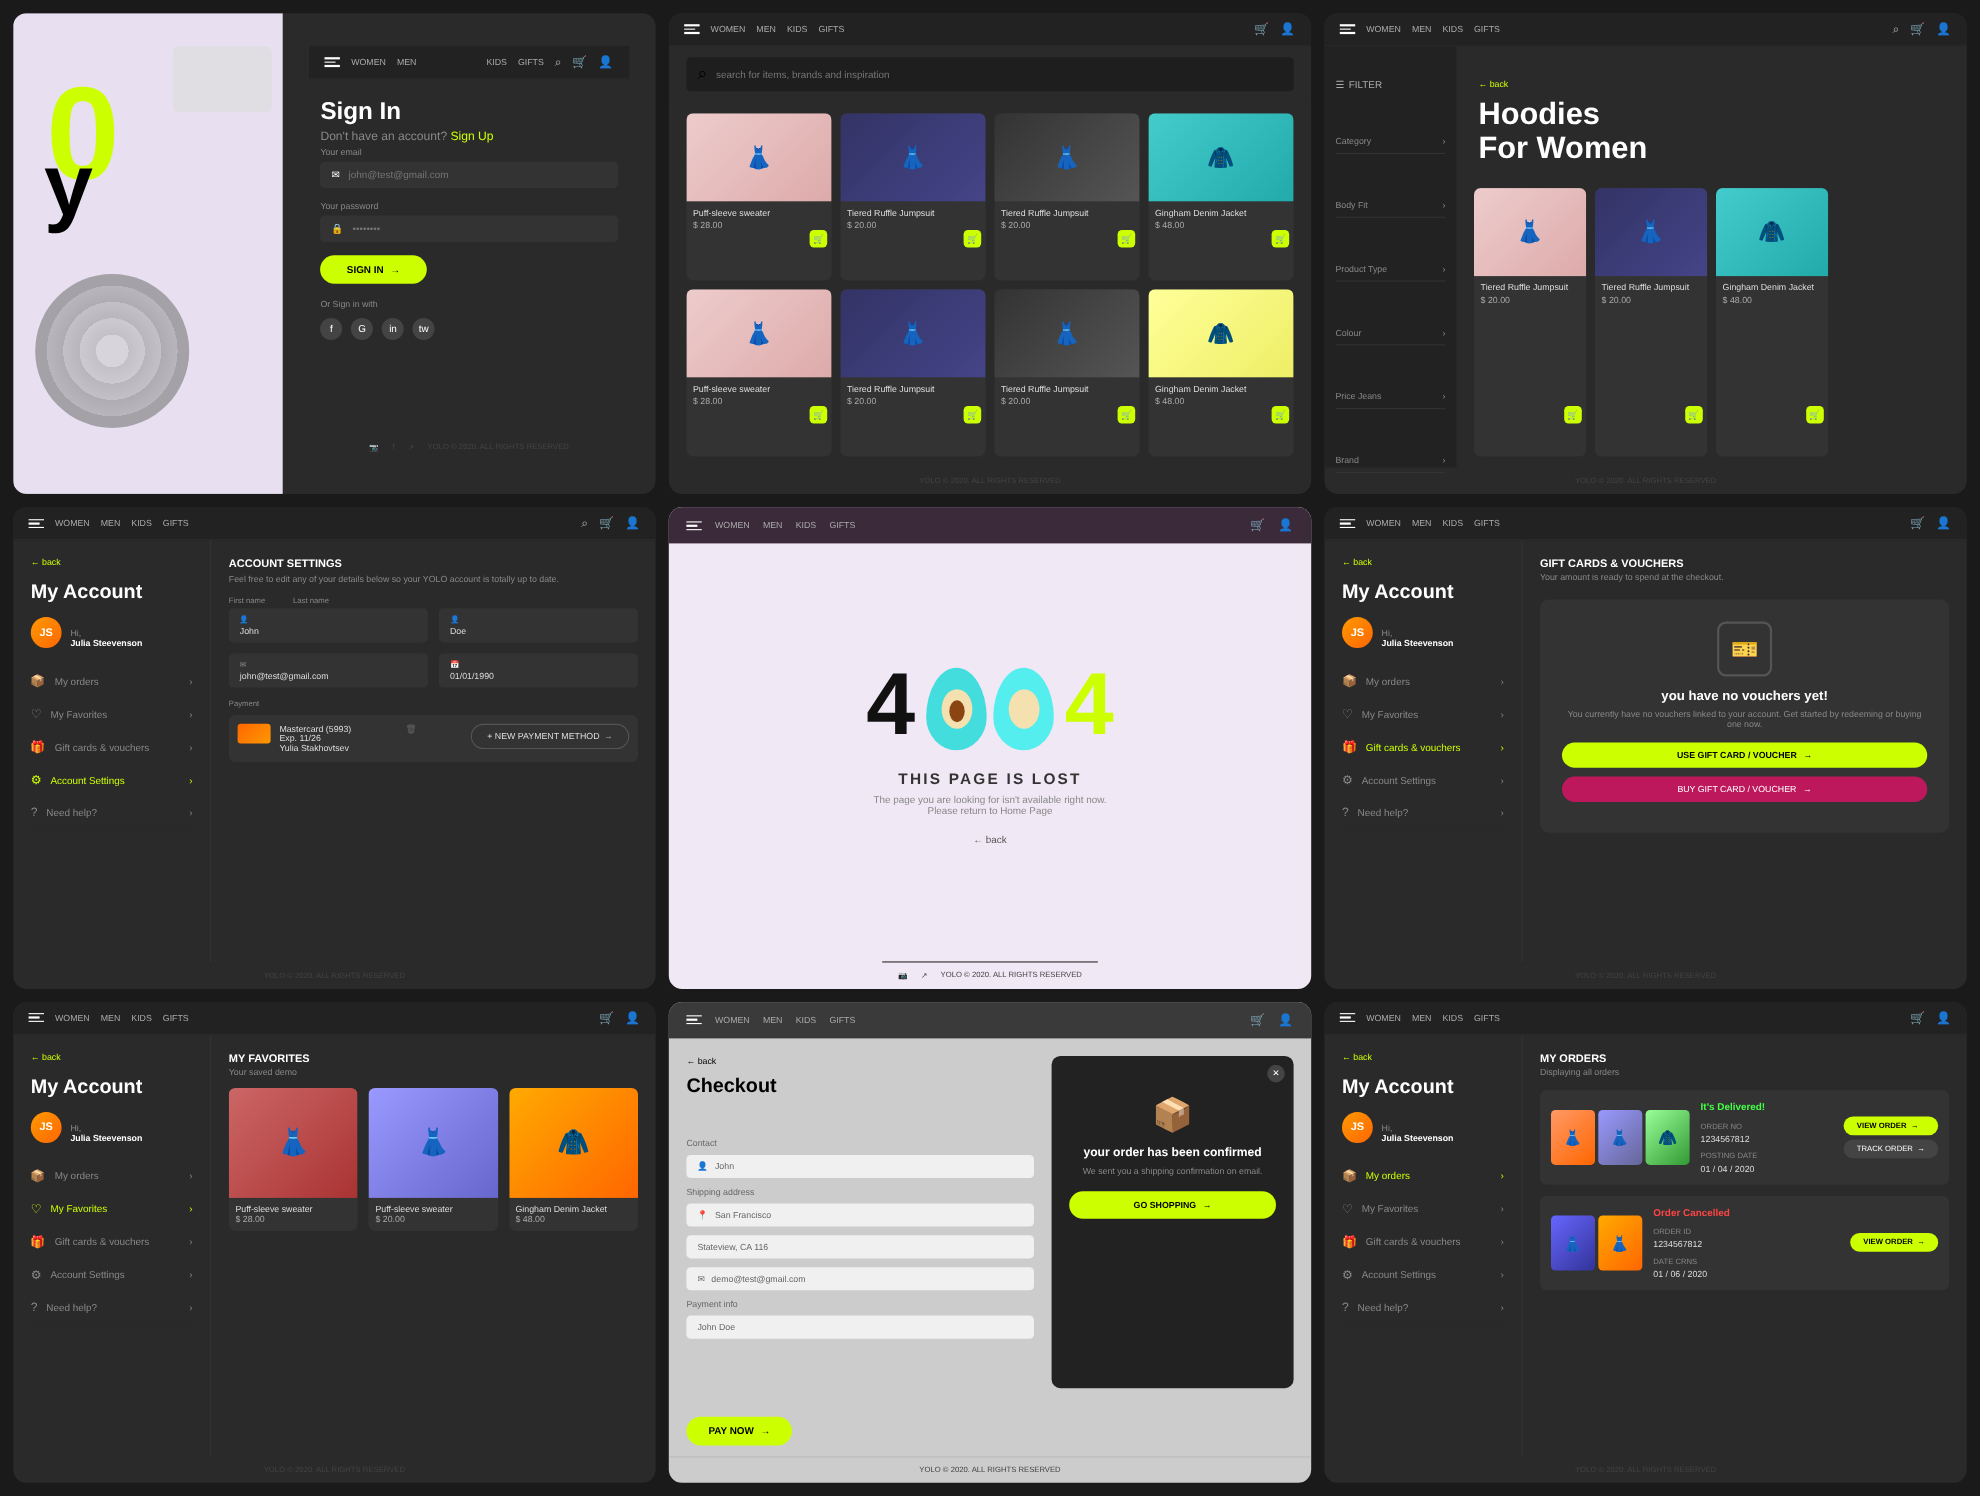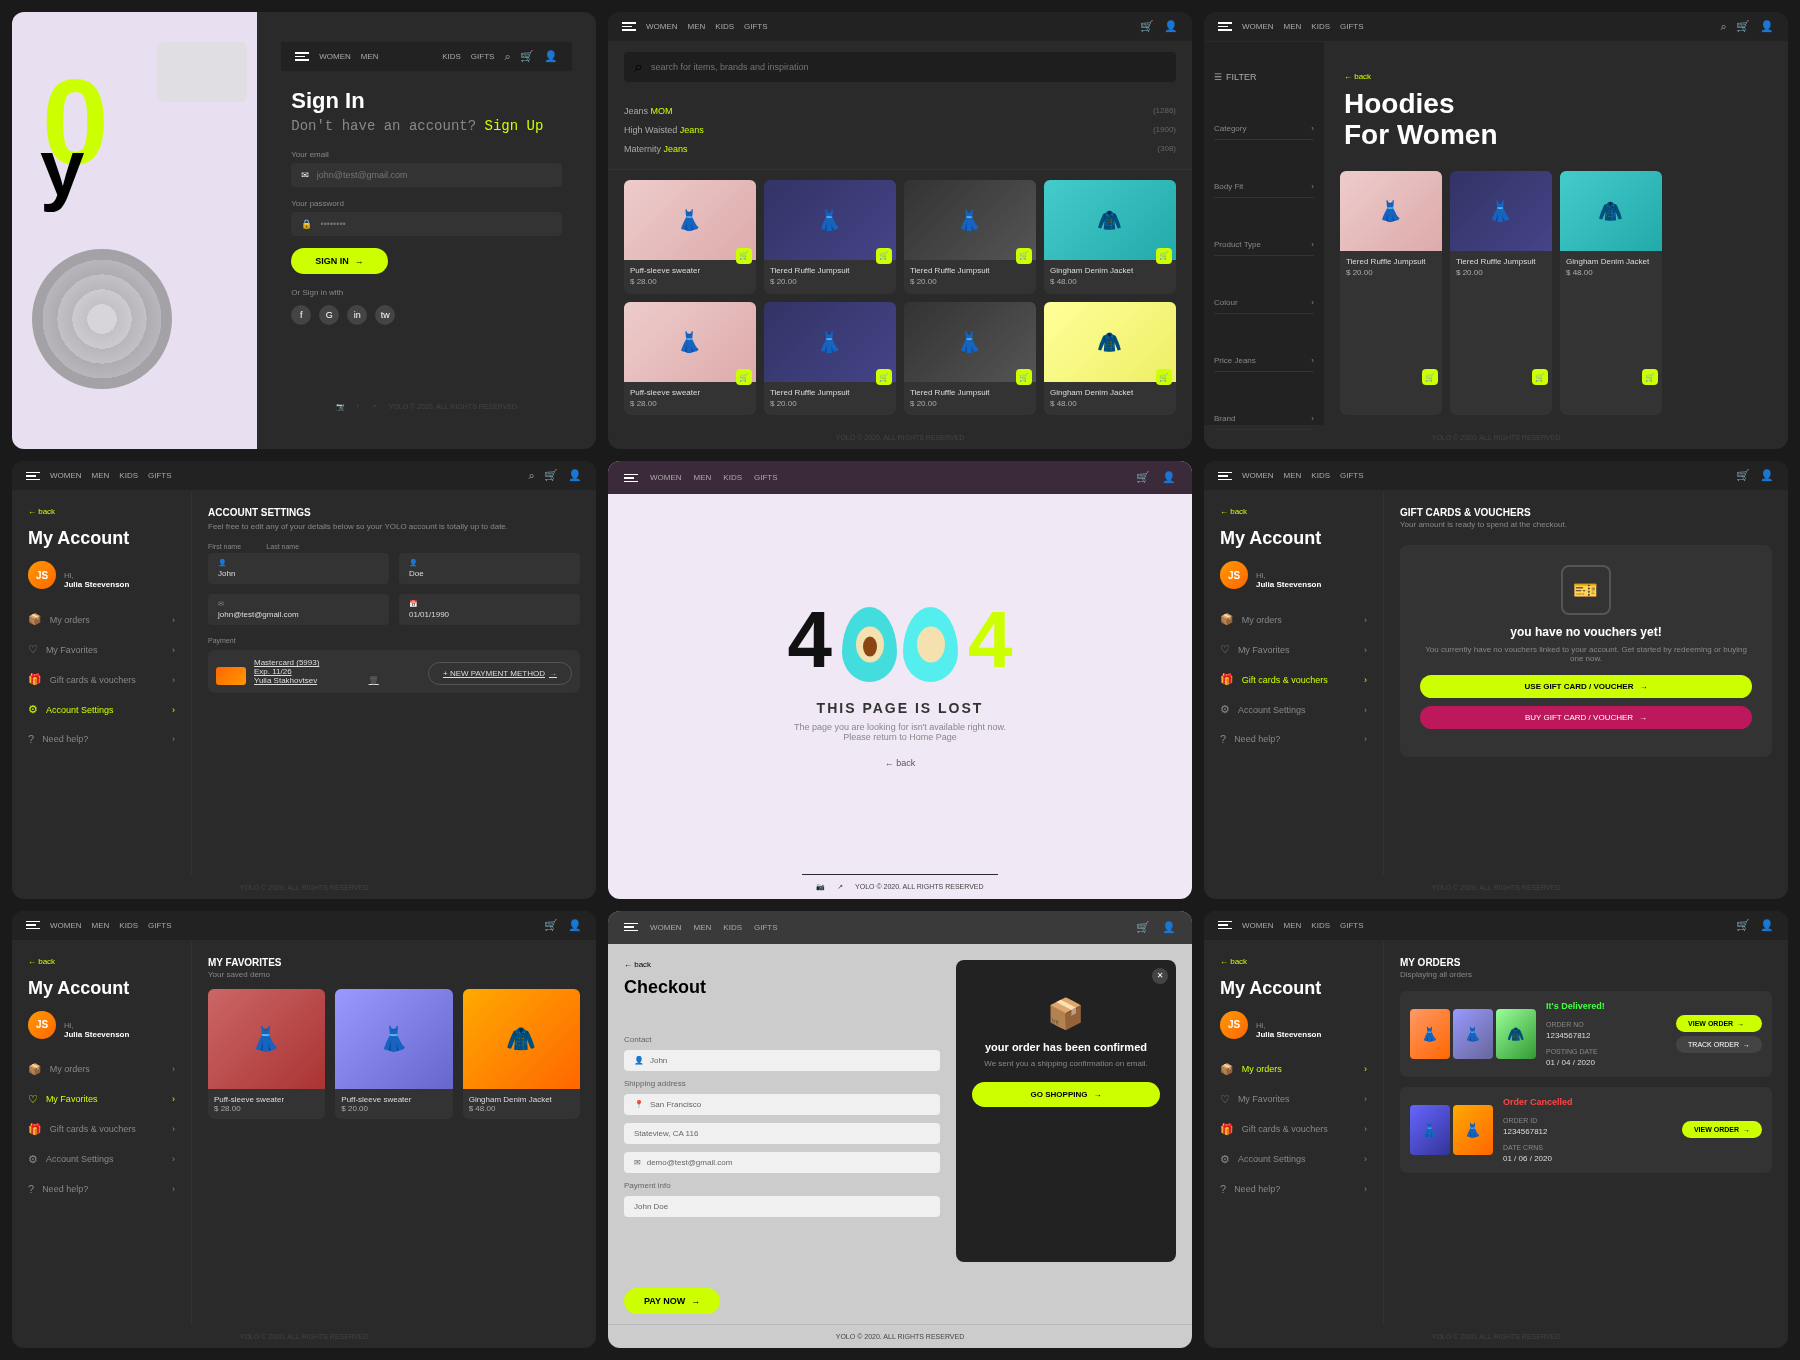--- a/index.html
+++ b/index.html
@@ -72,21 +72,21 @@
       right: 10px;
       opacity: 0.7;
     }
     .signin-right {
       flex: 1;
       padding: 30px 24px;
       display: flex;
       flex-direction: column;
     }
     .signin-title { font-size: 22px; font-weight: 700; color: #fff; margin-bottom: 4px; }
-    .signin-sub { font-size: 14px; color: #888; margin-bottom: 16px; font-family: Liberation Mono, monospace; }
+    .signin-sub { font-size: 11px; color: #888; margin-bottom: 4px; }
     .signin-sub a { color: #ccff00; text-decoration: none; }
     .form-label { font-size: 8px; color: #888; margin-bottom: 4px; }
     .form-input {
       width: 100%;
       background: #333;
       border: none;
       border-radius: 4px;
       padding: 7px 10px;
       color: #fff;
       font-size: 9px;
@@ -297,25 +297,24 @@
       font-size: 8px;
       color: #ddd;
     }
     .form-field-label { font-size: 7px; color: #888; margin-bottom: 2px; }
     .payment-section { margin-top: 12px; }
     .payment-card {
       background: #333;
       border-radius: 6px;
       padding: 8px;
       display: flex;
-      align-items: flex-end;
+      align-items: flex-start;
       gap: 8px;
       font-size: 8px;
       color: #ddd;
-      text-decoration: underline;
     }
     .card-logo {
       width: 30px; height: 18px; border-radius: 3px;
       background: linear-gradient(135deg, #f60, #f90);
     }
     .btn-new-payment {
       background: #333;
       border: 1px solid #555;
       border-radius: 20px;
       padding: 6px 14px;
@@ -684,34 +683,20 @@
     <span class="nav-sep"></span>
     <span class="nav-icon-btn">🛒</span>
     <span class="nav-icon-btn">👤</span>
   </div>
   <div class="search-bar-container">
     <div class="search-bar">
       <span>⌕</span>
       <input type="text" style="background: transparent; border: none; color: rgb(102, 102, 102); font-size: 9px; flex: 1 1 0%; outline: none;" placeholder="search for items, brands and inspiration">
     </div>
   </div>
-  <div class="search-results-list">
-    <div class="search-result-item">
-      <span>Jeans <span class="highlight">MOM</span></span>
-      <span class="search-count">(1286)</span>
-    </div>
-    <div class="search-result-item">
-      <span>High Waisted <span class="highlight">Jeans</span></span>
-      <span class="search-count">(1900)</span>
-    </div>
-    <div class="search-result-item">
-      <span>Maternity <span class="highlight">Jeans</span></span>
-      <span class="search-count">(308)</span>
-    </div>
-  </div>
   <div class="products-grid">
     <div class="product-card">
       <div class="product-img-placeholder prod-pink">👗</div>
       <div class="product-info">
         <div class="product-name">Puff-sleeve sweater</div>
         <div class="product-price">$ 28.00</div>
       </div>
       <div class="cart-badge">🛒</div>
     </div>
     <div class="product-card">

